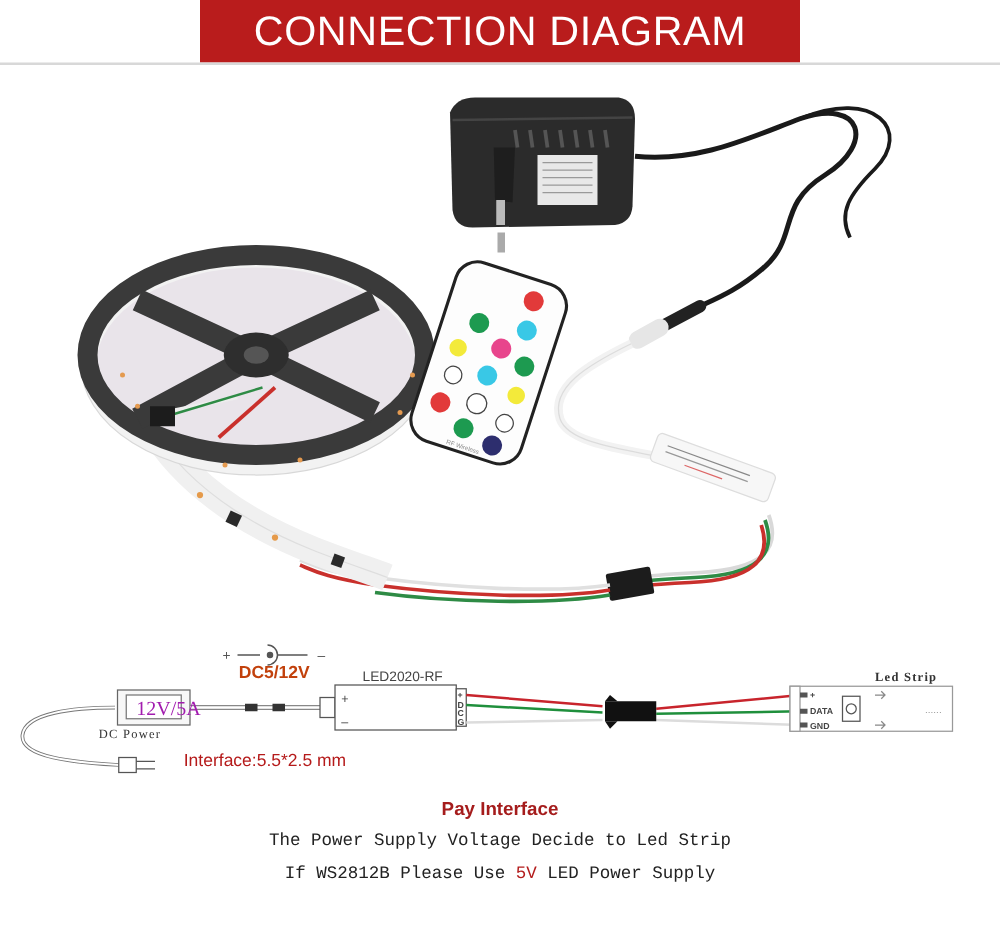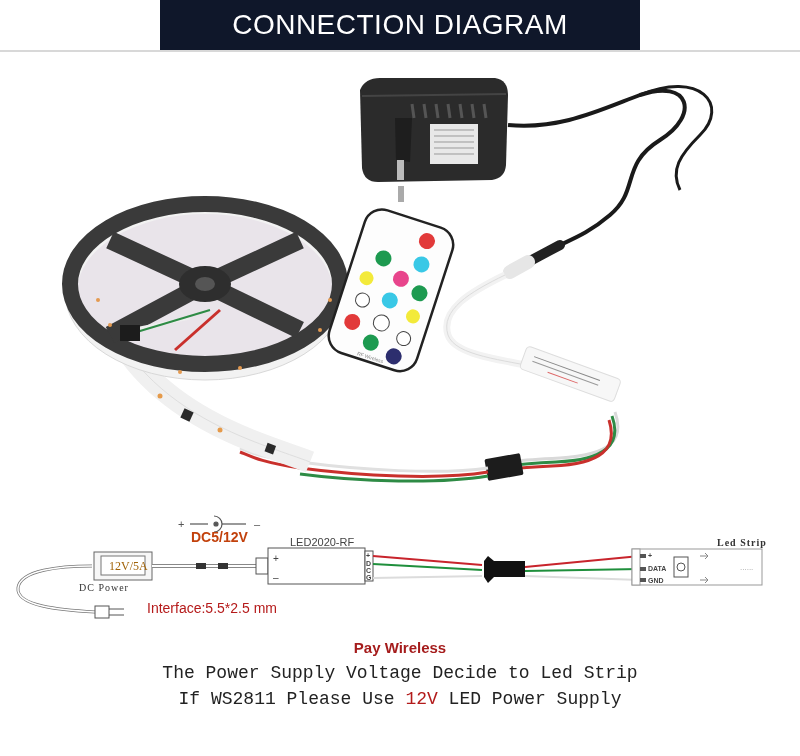--- a/index.html
+++ b/index.html
@@ -1,39 +1,39 @@
 <!DOCTYPE html>
 <html><head>
 <meta charset="utf-8">
 <style>
   * { box-sizing: border-box; margin: 0; padding: 0; }
   html, body { width: 800px; height: 756px; background: #ffffff; overflow: hidden; }
   body { position: relative; font-family: "Liberation Sans", sans-serif; }
 
   .title-bar {
     position: absolute; left: 160px; top: 0; width: 480px; height: 50px;
-    background: #0f172a; color: #fff; display: flex; align-items: center; justify-content: center;
-    font-size: 28px; letter-spacing: 0.5px; font-family: "Liberation Sans", sans-serif;
+    background: #b91c1c; color: #fff; display: flex; align-items: center; justify-content: center;
+    font-size: 33px; letter-spacing: 0.5px; font-family: "Liberation Sans", sans-serif;
   }
   .title-underline { position: absolute; left: 0; top: 50px; width: 800px; height: 2px; background: #d8d8d8; }
 
   .photo { position: absolute; left: 0; top: 52px; width: 800px; height: 460px; }
 
   .diagram { position: absolute; left: 0; top: 505px; width: 800px; height: 120px; }
   .lbl { position: absolute; white-space: nowrap; }
   .dc-label { left: 191px; top: 529px; font-weight: bold; font-size: 14px; color: #c2410c; }
-  .psu-label { left: 109px; top: 559px; font-family: "Liberation Serif", serif; font-size: 12px; color: #a16207; }
+  .psu-label { left: 109px; top: 559px; font-family: "Liberation Serif", serif; font-size: 16px; color: #a21caf; }
   .dcpower-label { left: 79px; top: 582px; font-family: "Liberation Serif", serif; font-size: 10px; color: #333; letter-spacing: 1px; }
   .ctrl-label { left: 290px; top: 536px; font-size: 11px; color: #444; }
   .interface-label { left: 147px; top: 600px; font-family: Liberation Sans, sans-serif; font-size: 14px; color: #b51a1a; }
-  .strip-label { left: 717px; top: 537px; font-family: "Liberation Serif", serif; font-weight: bold; font-size: 10px; color: #333; letter-spacing: 1px; }
+  .strip-label { left: 700px; top: 537px; font-family: "Liberation Serif", serif; font-weight: bold; font-size: 10px; color: #333; letter-spacing: 1px; }
 
   .notes { position: absolute; left: 0; top: 636px; width: 800px; text-align: center; }
   .notes .heading { font-weight: bold; font-size: 15px; color: #a51c1c; height: 24px; line-height: 24px; }
-  .notes .line { font-family: "Liberation Mono", monospace; font-size: 18px; color: #222; height: 26px; line-height: 26px; }
+  .notes .line { font-family: "Liberation Mono", monospace; font-size: 14px; color: #222; height: 26px; line-height: 26px; }
   .notes .hl { color: #b31b1b; }
 </style>
 </head>
 <body>
 
 <div class="title-bar">
   <span>CONNECTION DIAGRAM</span>
 </div>
 <div class="title-underline"></div>
 
@@ -223,18 +223,18 @@
 </svg>
 
 <div class="lbl dc-label">DC5/12V</div>
 <div class="lbl psu-label">12V/5A</div>
 <div class="lbl dcpower-label">DC Power</div>
 <div class="lbl ctrl-label">LED2020-RF</div>
 <div class="lbl interface-label">Interface:5.5*2.5 mm</div>
 <div class="lbl strip-label">Led Strip</div>
 
 <div class="notes">
-  <div class="heading">Pay Wireless</div>
+  <div class="heading">Pay Interface</div>
   <div class="line">The Power Supply Voltage Decide to Led Strip</div>
   <div class="line">
-    <span>If WS2811 Please Use </span><span class="hl">12V</span><span> LED Power Supply</span>
+    <span>If WS2812B Please Use </span><span class="hl">5V</span><span> LED Power Supply</span>
   </div>
 </div>
 
 </body></html>

